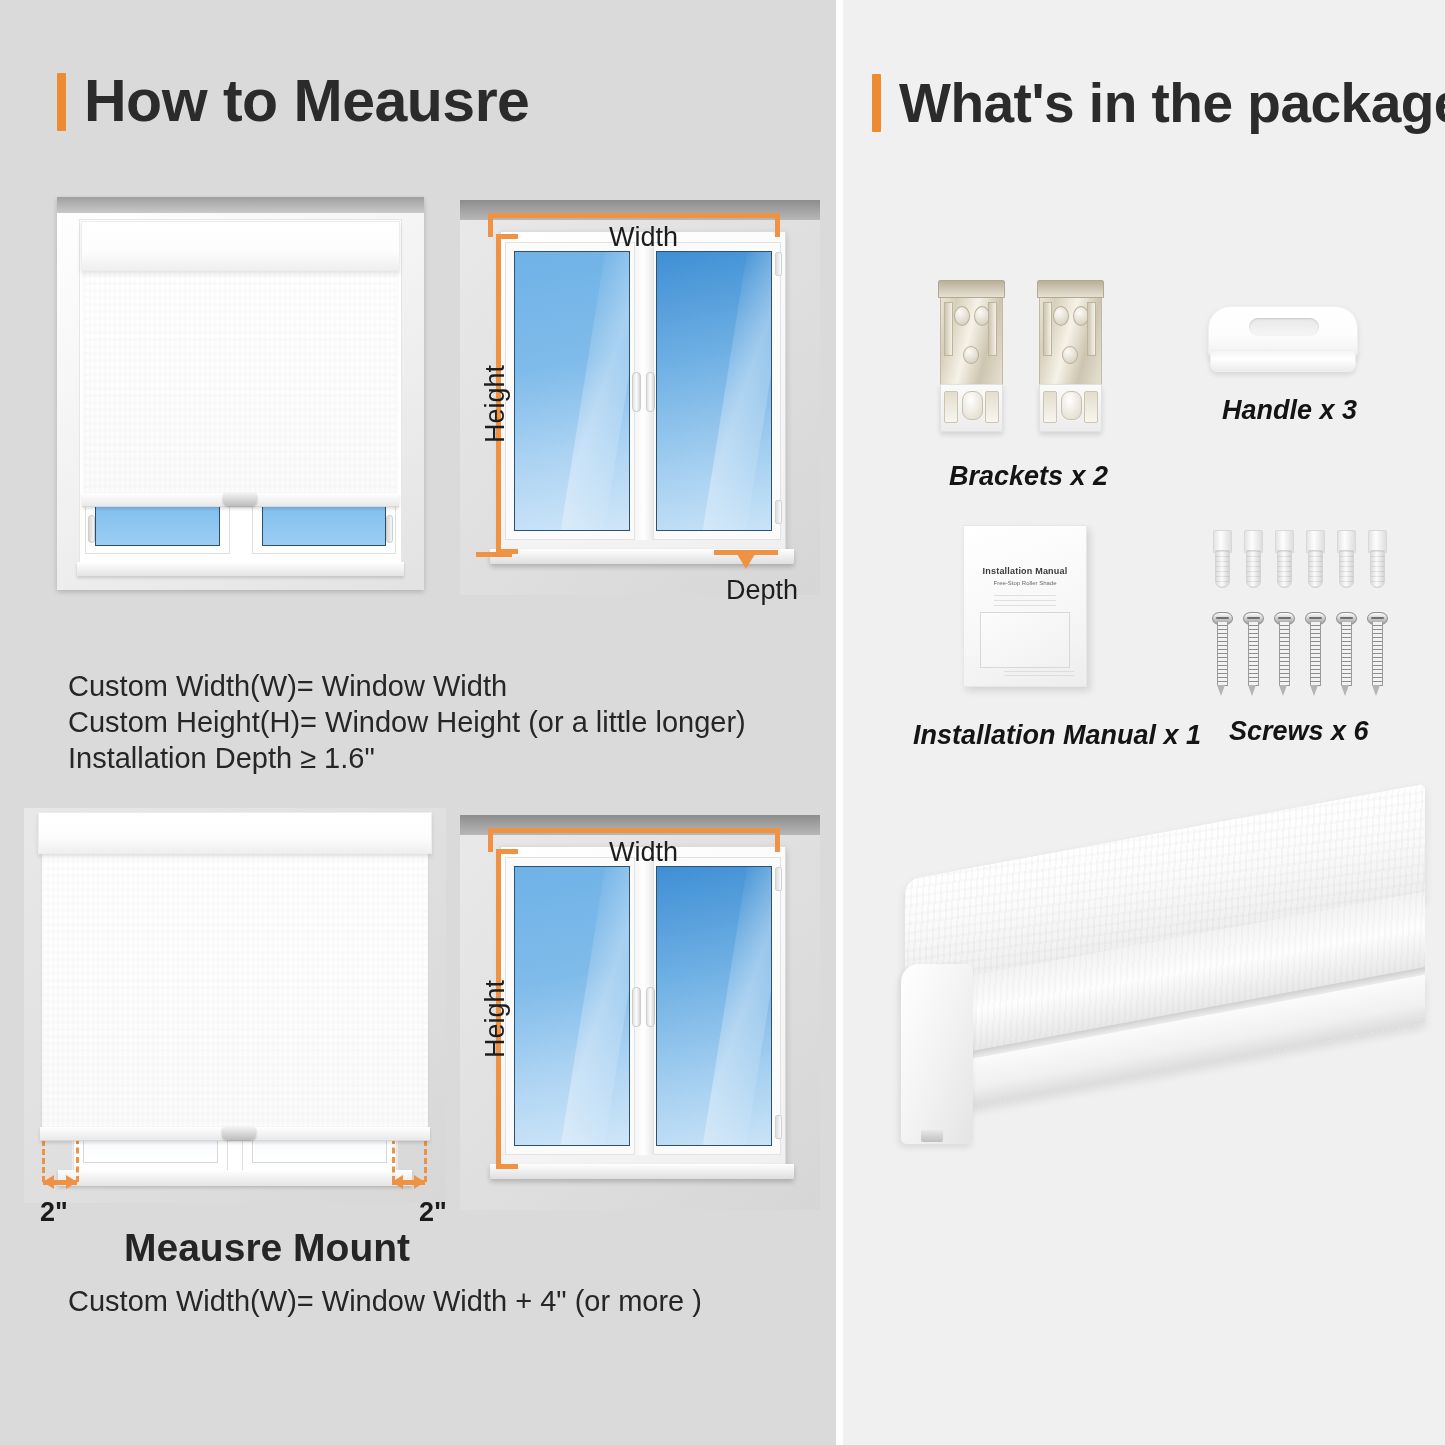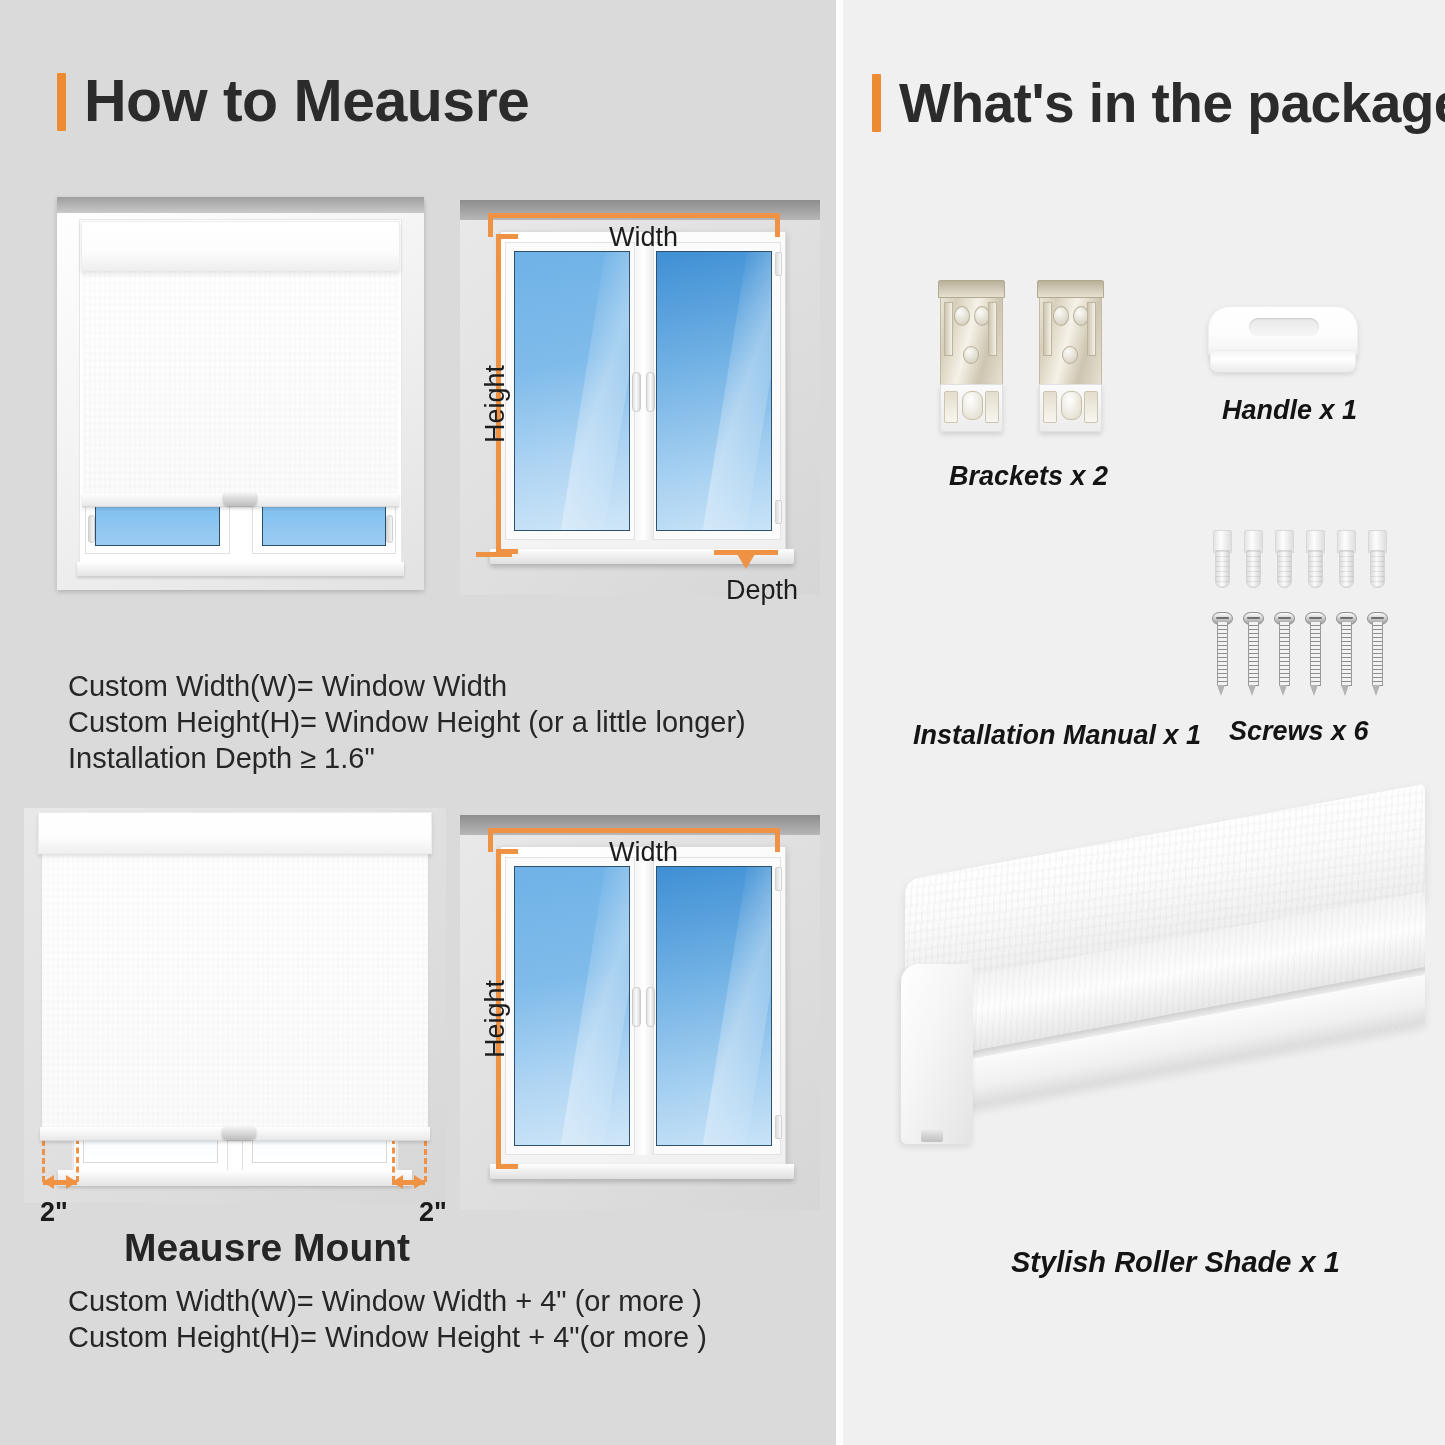--- a/index.html
+++ b/index.html
@@ -534,21 +534,20 @@
     <div class="dim-label" style="left:149px;top:22px;">Width</div>
 
     <div class="om-line om-v" style="left:36px;top:34px;height:320px;"></div>
     <div class="om-cap-h" style="left:36px;top:34px;width:22px;"></div>
     <div class="om-cap-h" style="left:36px;top:349px;width:22px;"></div>
     <div class="dim-label vert" style="left:20px;top:243px;">Height</div>
   </div>
 
   <div class="mount-title" style="left:124px;top:1226px;">Meausre Mount</div>
   <div class="spec-line" style="left:68px;top:1285px;">Custom Width(W)= Window Width + 4" (or more )</div>
-  <div class="spec-line" style="left:68px;top:1321px;">Custom Height(H)= Window Height + 4"(or more )</div>
 
   <div class="bracket" style="left:940px;top:280px;">
     <div class="br-body"></div>
     <div class="br-top"></div>
     <div class="br-hole" style="left:14px;top:26px;width:14px;height:18px;"></div>
     <div class="br-hole" style="left:34px;top:26px;width:14px;height:18px;"></div>
     <div class="br-hole" style="left:23px;top:66px;width:14px;height:16px;"></div>
     <div class="br-slotL" style="left:4px;"></div>
     <div class="br-slotR" style="right:4px;"></div>
     <div class="br-base">
@@ -572,22 +571,29 @@
     </div>
   </div>
   <div class="pkg-label" style="left:949px;top:461px;">Brackets x 2</div>
 
   <div class="handle-part" style="left:1208px;top:306px;">
     <div class="hp-shape">
       <div class="hp-slot"></div>
     </div>
     <div class="hp-lip"></div>
   </div>
-  <div class="pkg-label" style="left:1222px;top:395px;">Handle x 1</div>
-
+  <div class="pkg-label" style="left:1222px;top:395px;">Handle x 3</div>
+
+  <div class="manual" style="left:963px;top:525px;">
+    <div class="mn-title">Installation Manual</div>
+    <div class="mn-sub">Free-Stop Roller Shade</div>
+    <div class="mn-lines"></div>
+    <div class="mn-box"></div>
+    <div class="mn-foot"></div>
+  </div>
   <div class="pkg-label" style="left:913px;top:720px;">Installation Manual x 1</div>
 
   <div class="anchor" style="left:1212px;top:530px;">
     <div class="an-head"></div>
       <div class="an-body"></div>
     </div>
   <div class="anchor" style="left:1243px;top:530px;">
     <div class="an-head"></div>
       <div class="an-body"></div>
     </div>
@@ -642,15 +648,14 @@
   <div class="pkg-label" style="left:1229px;top:716px;">Screws  x 6</div>
 
   <div class="product">
     <div class="pr-top"></div>
     <div class="pr-face"></div>
     <div class="pr-groove"></div>
     <div class="pr-bottom"></div>
     <div class="pr-endcap"></div>
     <div class="pr-endcap-lip"></div>
   </div>
-  <div class="pkg-label" style="left:1011px;top:1246px;font-size:29px;">Stylish Roller Shade x 1</div>
 
 </div>
 
 </body></html>

